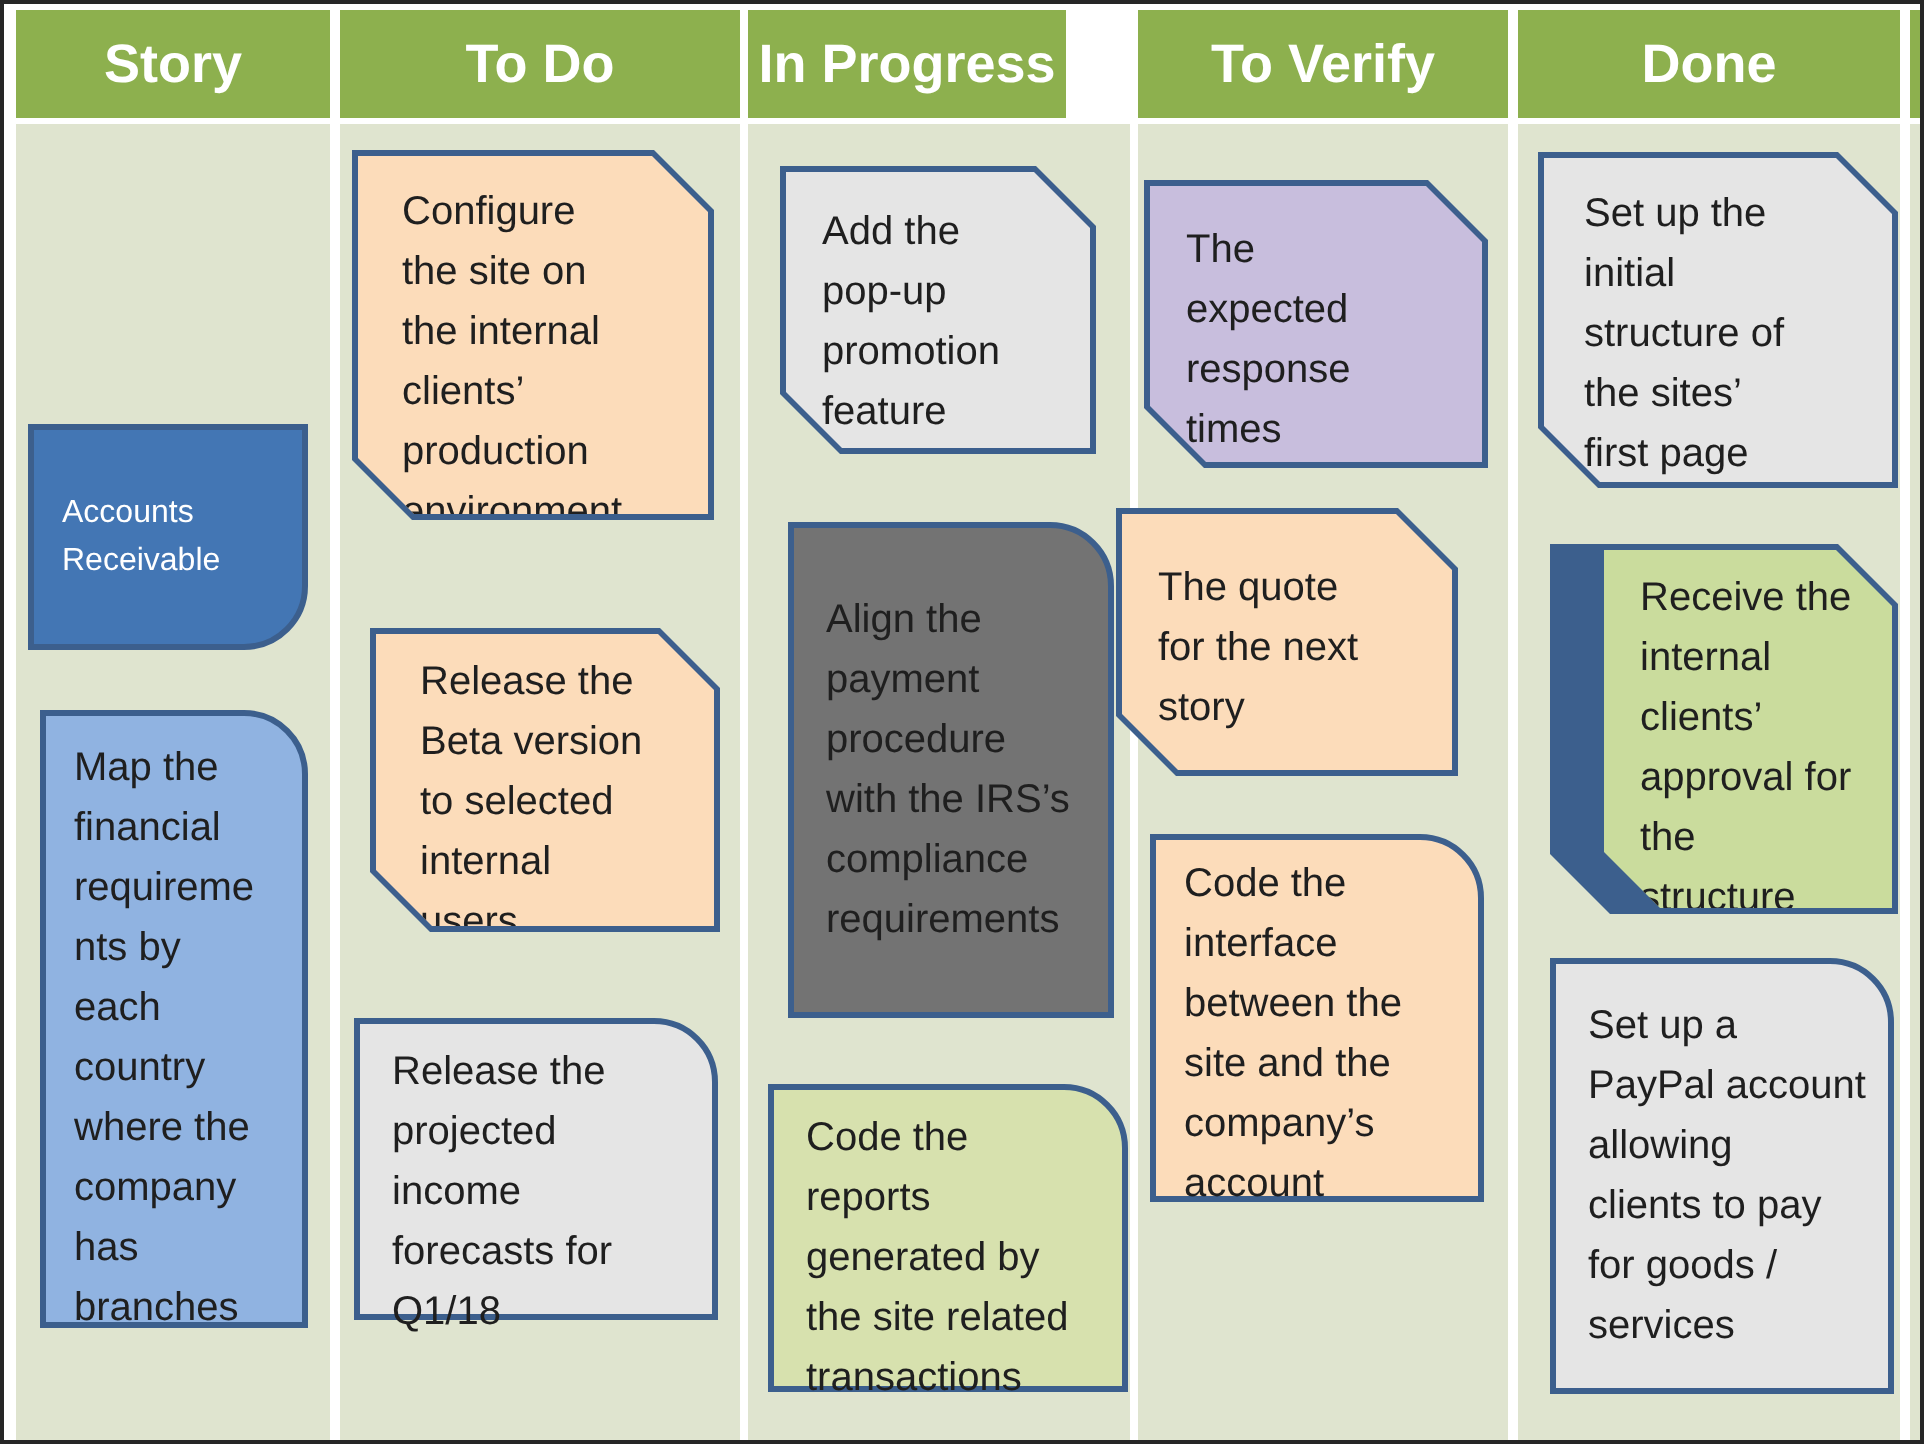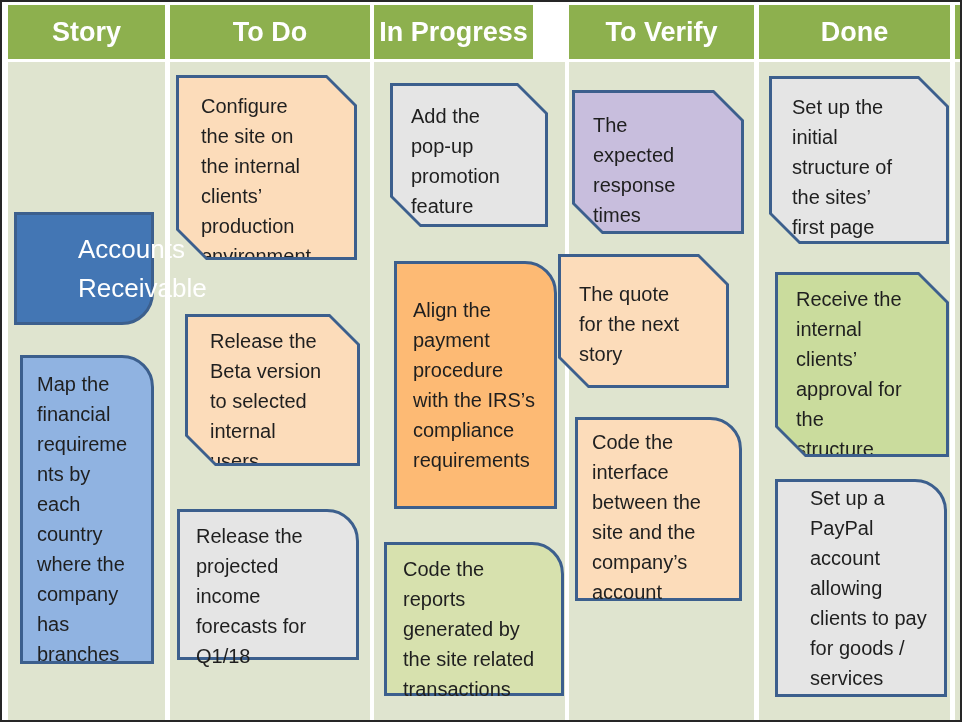--- a/index.html
+++ b/index.html
@@ -30,30 +30,30 @@
   }
   .snip.cut22 { clip-path:polygon(0 0, calc(100% - 22px) 0, 100% 22px, 100% 100%, 22px 100%, 0 calc(100% - 22px)); }
   .snip.cut22 > .snip-inner { clip-path:polygon(0 0, calc(100% - 20px) 0, 100% 20px, 100% 100%, 20px 100%, 0 calc(100% - 20px)); }
   .round-tr { border:3px solid #3c5f8d; border-radius:0 32px 0 0; box-sizing:border-box; }
   .round-br { border:3px solid #3c5f8d; border-radius:0 0 32px 0; box-sizing:border-box; }
   
   .lblue  { background:#e5e5e5; }
   .dblue  { background:#4376b4; }
   .mblue  { background:#90b3e1; }
   .peach  { background:#fcdcba; }
-  .pink   { background:#fdba74; }
+  .pink   { background:#737373; }
   .purple { background:#c8bedd; }
   .lgreen { background:#d7e1ae; }
-  .green  { background:#cadc9d; }
+  .green  { background:#cadc9d;margin-left:24px; }
   
   .card-text {
     font-size:20px; line-height:1.5; color:#1f1f1f;
     white-space:pre-line; overflow-wrap:break-word;
   }
-  .white-text { color:#ffffff; font-size:26px;margin-left:47px; }
+  .white-text { color:#ffffff; font-size:16px; }
   .vc { display:flex; align-items:center; }
   .center-text { text-align:center; width:100%; }
   .b { font-weight:bold; }
 </style>
 </head>
 <body>
 
 <div class="board">
 
   <div class="hcell" style="left:6px;width:157px">Story</div>
@@ -185,21 +185,21 @@
       <div class="card-text" style="padding:9px 0 0 18px">Receive the
 internal
 clients’
 approval for
 the
 structure</div>
     </div>
   </div>
 
   <div class="card-abs round-tr lblue vc" style="left:773px;top:477px;width:172px;height:218px">
-    <div class="card-text" style="padding-left:32px">Set up a
+    <div class="card-text" style="padding-left:16px">Set up a
 PayPal account
 allowing
 clients to pay
 for goods /
 services</div>
   </div>
 
 </div>
 
 </body></html>

